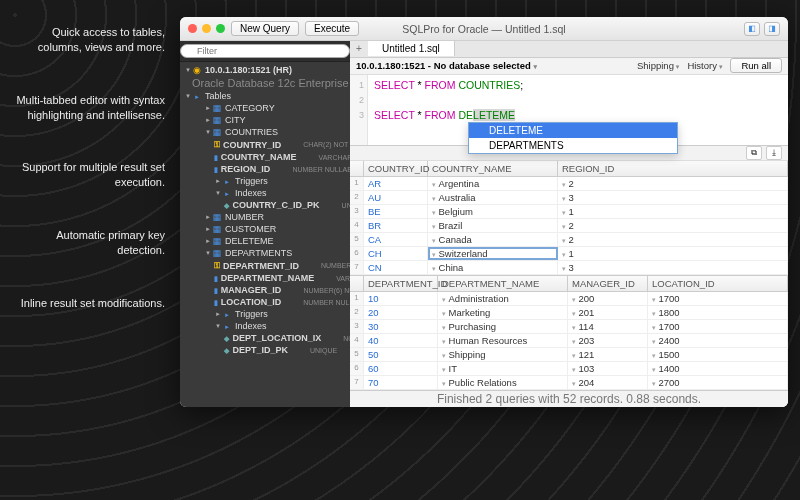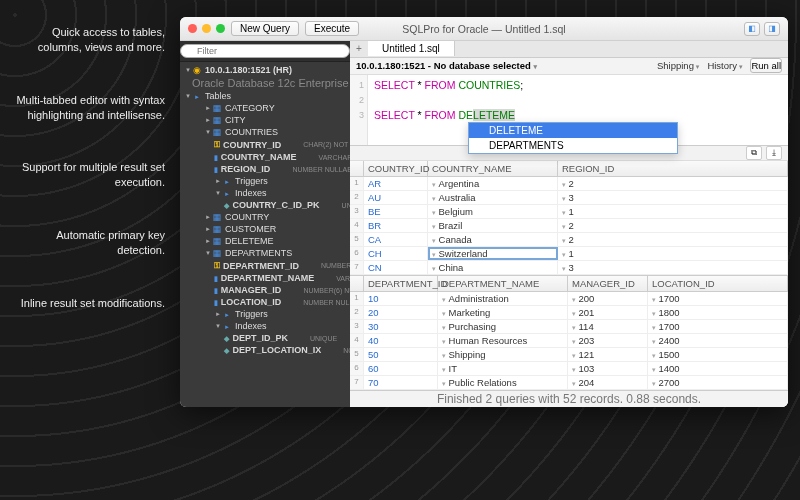--- a/index.html
+++ b/index.html
@@ -35,21 +35,21 @@
 .idxico::before { content:"◆"; color:#6aa; margin-right:3px; font-size:7px; }
 .main { flex:1; display:flex; flex-direction:column; background:#fff; }
 .tabbar { height:20px; background:#e7e7e7; border-bottom:1px solid #ccc; display:flex; align-items:center; font-size:10px; }
 .tabbar .plus { width:18px; text-align:center; color:#777; cursor:pointer; }
 .tabbar .tab { padding:2px 14px; background:#fff; border-right:1px solid #ccc; cursor:pointer; }
 .qhdr { height:20px; background:#f3f3f3; border-bottom:1px solid #ddd; display:flex; align-items:center; padding:0 6px; font-size:9.5px; gap:8px; }
 .qhdr .sel { font-weight:bold; }
 .qhdr .spacer { flex:1; }
 .qhdr .lnk { color:#333; cursor:pointer; }
 .qhdr .lnk::after { content:" ▾"; font-size:7px; color:#888; }
-.runall { background:linear-gradient(#fff,#f2f2f2); border:1px solid #bbb; border-radius:3px; padding:1px 0; font-size:9.5px; cursor:pointer; }
+.runall { background:linear-gradient(#fff,#f2f2f2); border:1px solid #bbb; border-radius:3px; padding:1px 10px; font-size:9.5px; cursor:pointer; }
 .editor { height:84px; background:#fff; border-bottom:1px solid #ccc; font-family:Menlo,Consolas,monospace; font-size:10.5px; position:relative; }
 .gut { position:absolute; left:0; top:0; bottom:0; width:18px; background:#f6f6f6; border-right:1px solid #e3e3e3; color:#b5b5b5; font-size:9px; text-align:right; padding:3px 3px 0 0; line-height:15px; }
 .code { padding:3px 0 8px 24px; line-height:15px; }
 .kw { color:#c800a4; } .tblname { color:#008000; } .sel-text { background:#d8d8d8; }
 .ac { position:absolute; left:118px; top:47px; width:210px; border:1px solid #7aa7d9; background:#fff; box-shadow:0 3px 10px rgba(0,0,0,.2); font-family:-apple-system,Arial; font-size:10px; }
 .ac .item { padding:2px 20px; cursor:pointer; }
 .ac .item.selected { background:#3e7eeb; color:#fff; }
 .restool { height:18px; background:#f2f2f2; border-bottom:1px solid #ddd; display:flex; align-items:center; padding:0 6px; gap:4px; }
 .restool .rt { width:16px; height:14px; border:1px solid #ccc; background:#fff; border-radius:2px; font-size:8px; text-align:center; line-height:12px; cursor:pointer; }
 .restool .spacer { flex:1; }
@@ -154,21 +154,21 @@
           </div>
             <div class="node col pad4">
             <span class="idxico"></span>
             <span>COUNTRY_C_ID_PK</span>
             <span class="sub">UNIQUE</span>
           </div>
 
         <div class="node tbl pad2">
             <span class="arrow">▸</span>
             <span class="ico">▦</span>
-            <span>COUNTRY</span>
+            <span>NUMBER</span>
           </div>
         <div class="node tbl pad2">
             <span class="arrow">▸</span>
             <span class="ico">▦</span>
             <span>CUSTOMER</span>
           </div>
         <div class="node tbl pad2">
             <span class="arrow">▸</span>
             <span class="ico">▦</span>
             <span>DELETEME</span>
@@ -200,30 +200,30 @@
           </div>
           <div class="node fld pad3">
             <span class="arrow">▸</span>
             <span class="ico"></span>
             <span>Triggers</span>
           </div>
           <div class="node fld pad3">
             <span class="arrow">▾</span>
             <span class="ico"></span>
             <span>Indexes</span>
+          </div>
+            <div class="node col pad4">
+            <span class="idxico"></span>
+            <span>DEPT_LOCATION_IX</span>
+            <span class="sub">NONUNIQUE</span>
           </div>
             <div class="node col pad4">
             <span class="idxico"></span>
             <span>DEPT_ID_PK</span>
             <span class="sub">UNIQUE</span>
-          </div>
-            <div class="node col pad4">
-            <span class="idxico"></span>
-            <span>DEPT_LOCATION_IX</span>
-            <span class="sub">NONUNIQUE</span>
           </div>
       </div>
     </div>
 
     <div class="main">
       <div class="tabbar">
         <div class="plus">+</div>
         <div class="tab">Untitled 1.sql</div>
       </div>
       <div class="qhdr">

